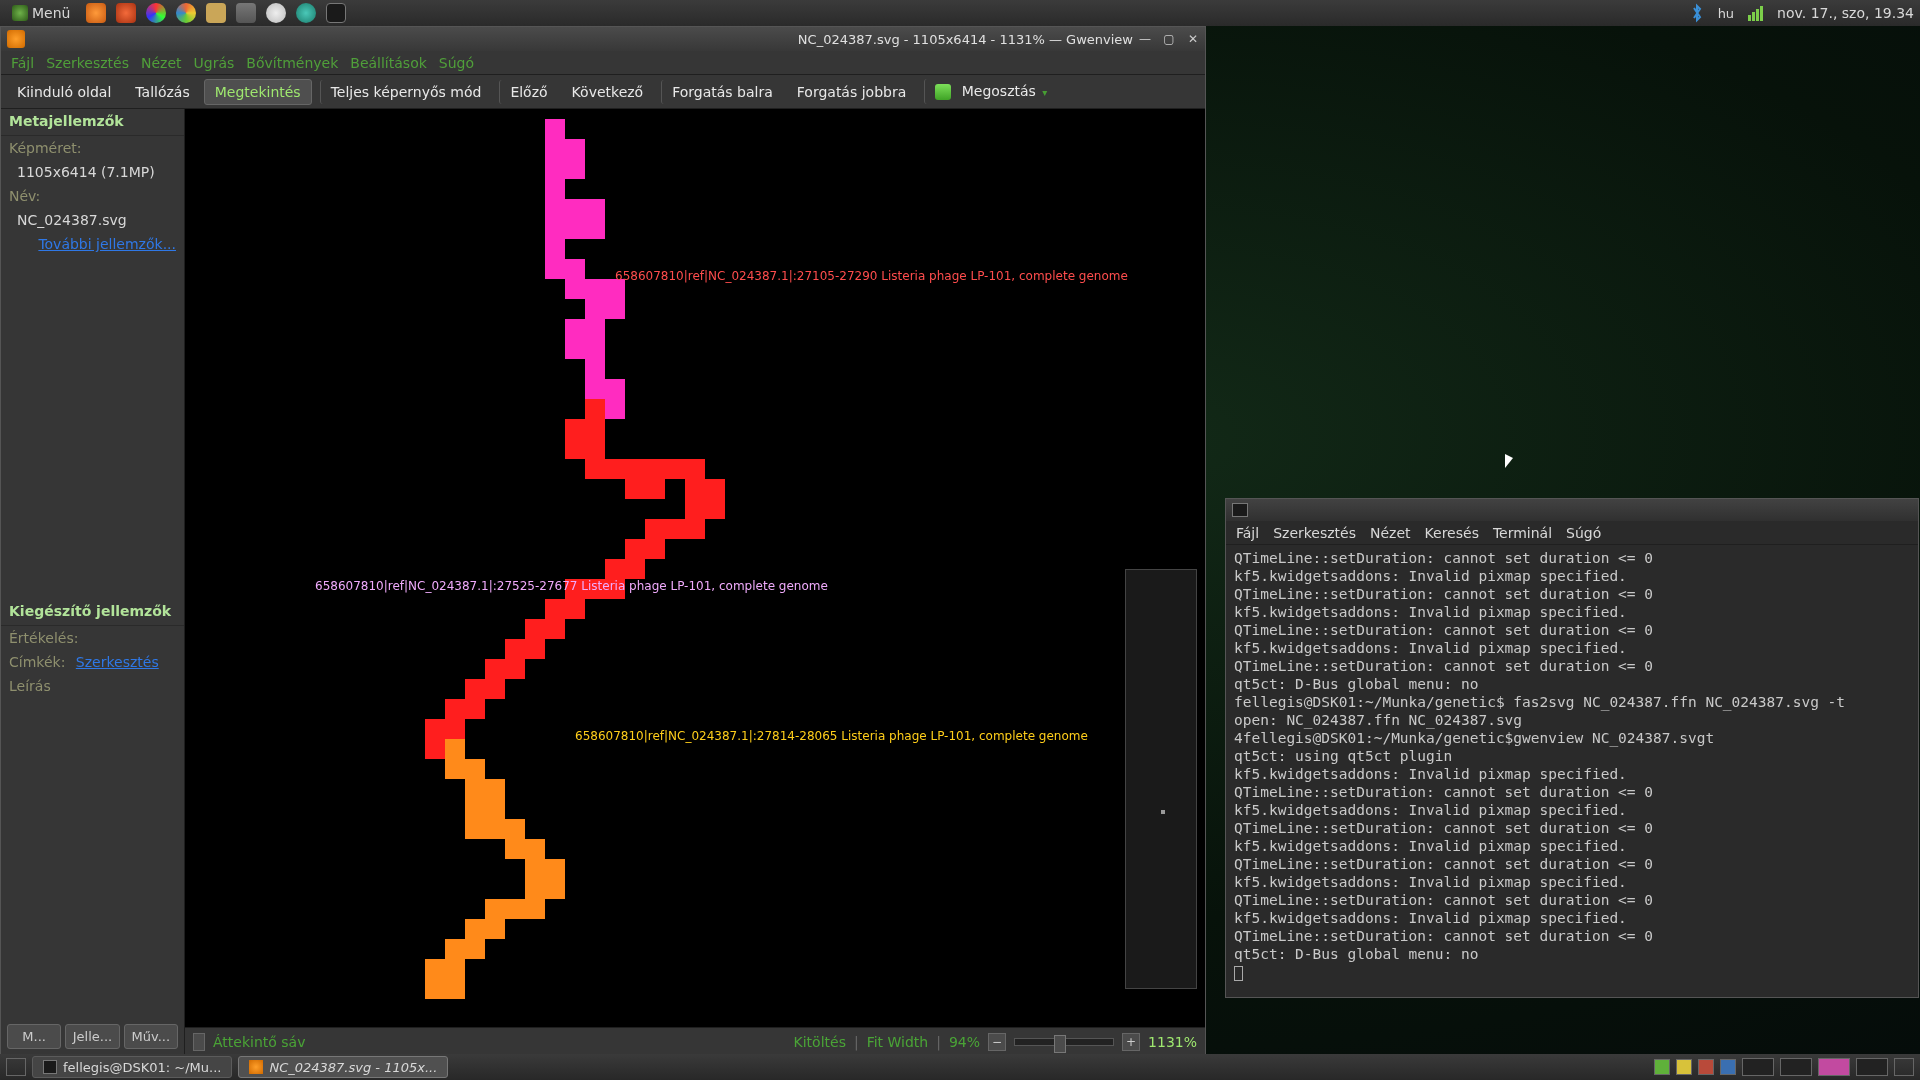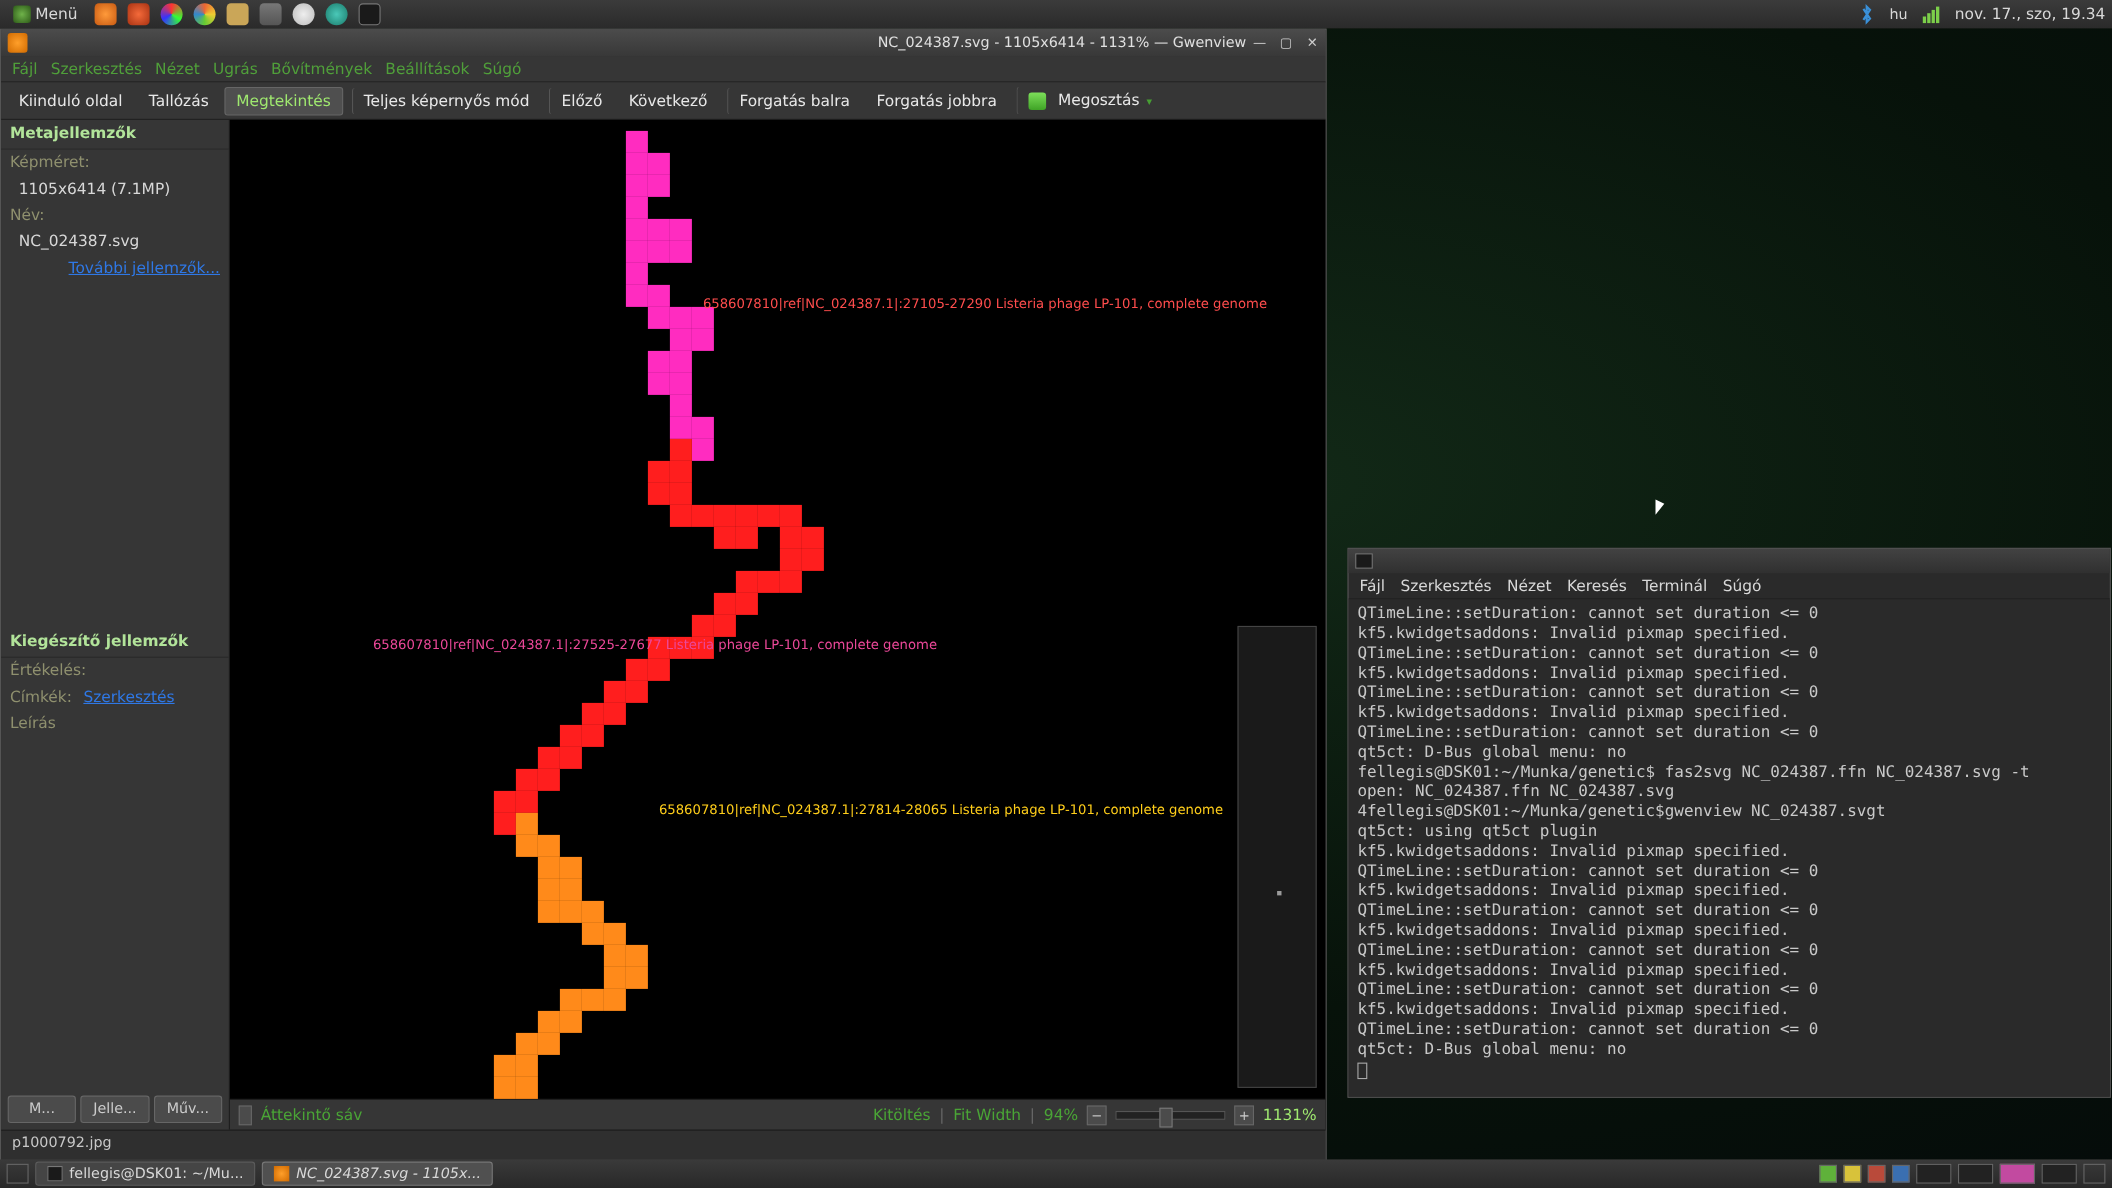--- a/index.html
+++ b/index.html
@@ -43,21 +43,21 @@
 #gwen-toolbar { height: 34px; background: #363636; display: flex; align-items: center;
   gap: 4px; padding: 0 6px; border-bottom: 1px solid #1f1f1f; font-size: 14px; }
 .tbtn { padding: 4px 10px; border-radius: 3px; cursor: pointer; color: #e8e8e8; }
 .tbtn.active { background: #4f4f4f; color: #9fe86f; border: 1px solid #666; }
 .tbtn.sep { border-left: 1px solid #555; margin-left: 4px; padding-left: 10px; }
 .share-ic { width: 16px; height: 16px; background: linear-gradient(#7de05a,#3fa326);
   border-radius: 3px; display: inline-block; vertical-align: middle; margin-right: 6px; }
 .share-drop { margin-left: 2px; color: #479e33; font-size: 10px; }
 
 #gwen-body { flex: 1; display: flex; min-height: 0; }
-#sidebar { width: 208px; background: #363636; display: flex; flex-direction: column;
+#sidebar { width: 184px; background: #363636; display: flex; flex-direction: column;
   border-right: 1px solid #1f1f1f; font-size: 14px; }
 .sb-section { padding: 4px 8px 6px; color: #b2e49a; font-weight: 600; border-bottom: 1px solid #2a2a2a; }
 .sb-row { padding: 4px 8px; }
 .sb-label { color: #8f906e; }
 .sb-val { color: #d8d8d8; padding-left: 8px; }
 .sb-link { color: #2f78e6; text-decoration: underline; cursor: pointer; padding-left: 0; }
 #sb-bottom { margin-top: auto; display: flex; gap: 4px; padding: 6px; }
 #sb-bottom .sbtab { flex: 1; background: #4b4b4b; border: 1px solid #666; border-radius: 3px;
   padding: 4px 2px; font-size: 13px; text-align: center; cursor: pointer; }
 
@@ -307,21 +307,21 @@
             <div class="px" style="left: 300px; top: 790px; background: rgb(255, 138, 26);"></div>
             <div class="px" style="left: 300px; top: 810px; background: rgb(255, 138, 26);"></div>
             <div class="px" style="left: 280px; top: 810px; background: rgb(255, 138, 26);"></div>
             <div class="px" style="left: 280px; top: 830px; background: rgb(255, 138, 26);"></div>
             <div class="px" style="left: 260px; top: 830px; background: rgb(255, 138, 26);"></div>
             <div class="px" style="left: 260px; top: 850px; background: rgb(255, 138, 26);"></div>
             <div class="px" style="left: 240px; top: 850px; background: rgb(255, 138, 26);"></div>
             <div class="px" style="left: 240px; top: 870px; background: rgb(255, 138, 26);"></div>
             <div class="px" style="left: 260px; top: 870px; background: rgb(255, 138, 26);"></div>
             <span class="anno" style="left: 430px; top: 160px; color: rgb(255, 77, 77);">658607810|ref|NC_024387.1|:27105-27290 Listeria phage LP-101, complete genome</span>
-            <span class="anno" style="left: 130px; top: 470px; color: #ec4899;">658607810|ref|NC_024387.1|:27525-27677 Listeria phage LP-101, complete genome</span>
+            <span class="anno" style="left: 130px; top: 470px; color: #f0abfc;">658607810|ref|NC_024387.1|:27525-27677 Listeria phage LP-101, complete genome</span>
             <span class="anno" style="left: 390px; top: 620px; color: rgb(255, 206, 26);">658607810|ref|NC_024387.1|:27814-28065 Listeria phage LP-101, complete genome</span>
           </div>
         <div id="mini"></div>
         <div id="statusbar">
           <div class="left-grp">
             <span class="thumb-handle"></span>
             <span class="sblink">Áttekintő sáv</span>
           </div>
           <div class="right-grp">
             <span class="sblink">Kitöltés</span>
@@ -331,23 +331,20 @@
             <span class="sblink">94%</span>
             <span class="zicon">−</span>
             <span class="zslider"></span>
             <span class="zicon">+</span>
             <span style="color:#9fe86f">1131%</span>
           </div>
         </div>
       </div>
     </div>
 
-    <div id="gwen-thumbs">
-      <span>p1000792.jpg</span>
-    </div>
   </div>
 
   <div id="term">
     <div id="term-title">
       <span class="tlogo2"></span>
     </div>
     <div id="term-menubar">
       <span>Fájl</span>
       <span>Szerkesztés</span>
       <span>Nézet</span>

